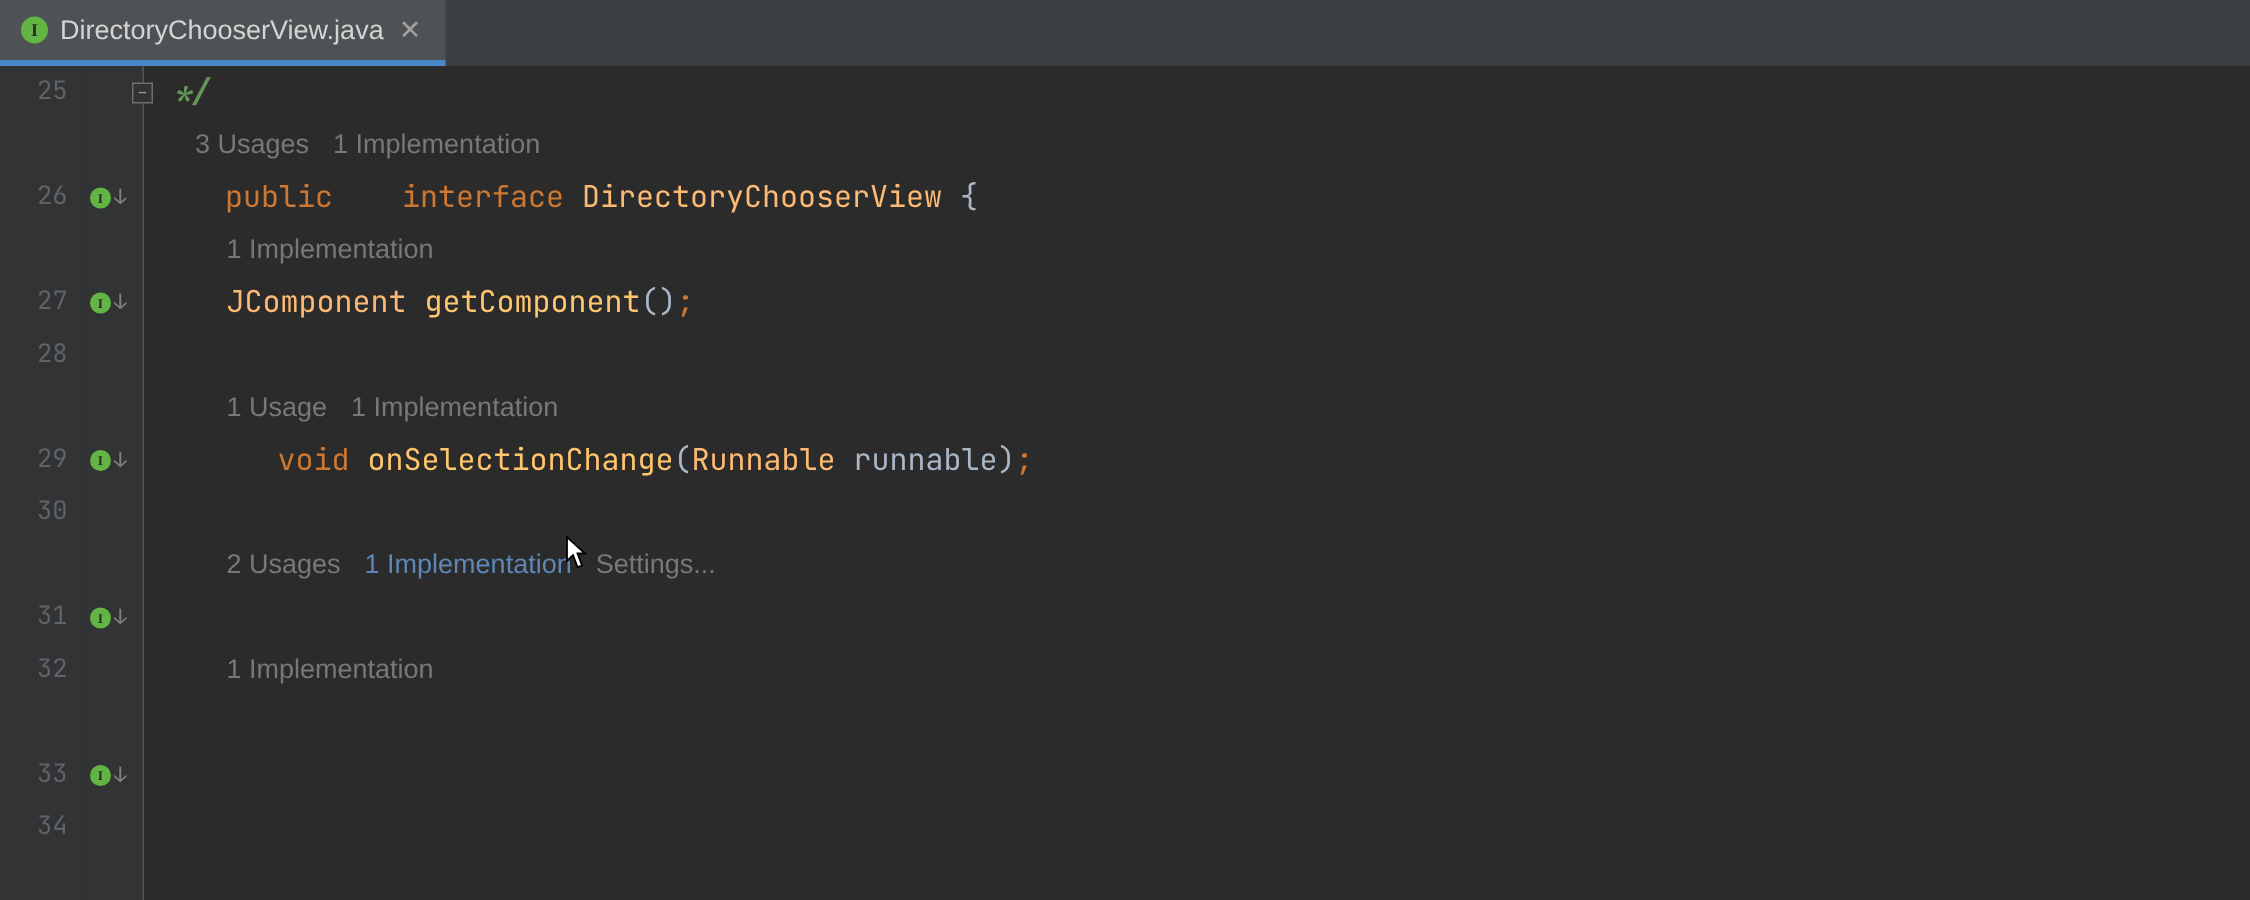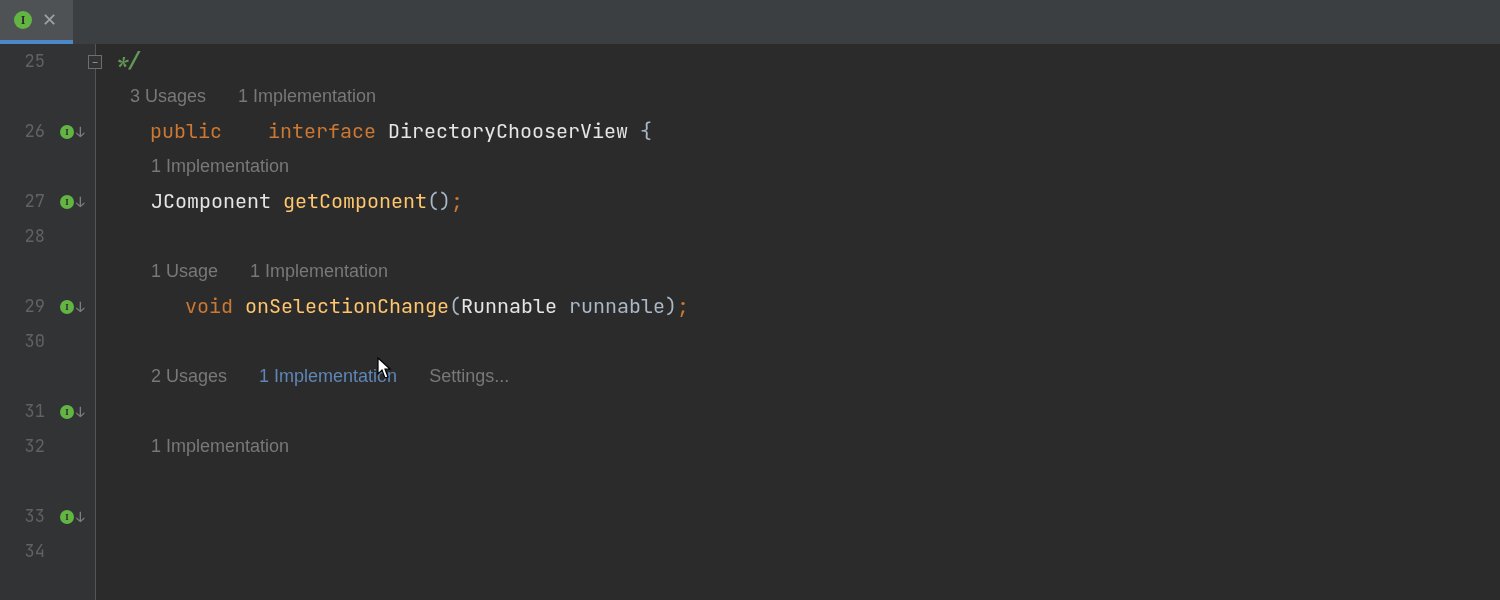--- a/index.html
+++ b/index.html
@@ -92,51 +92,52 @@
       background: #313335;
       color: #9c9c9c;
       font-size: 11px; line-height: 12px; text-align: center;
     }
     .code {
       flex: 1;
       padding-left: 20px;
       line-height: 35px;
     }
     .code .row { height: 35px; white-space: pre; }
-    .hint-row .row-content { height: 35px; display: flex; align-items: center; gap: 32px; padding-left: 35px;}
+    .hint-row .row-content { height: 35px; display: flex; align-items: center; gap: 16px; padding-left: 35px;}
     .hint-row.first .row-content { padding-left: 14px; }
     .hint {
       color: #787878; font-size: 18px;
       font-family: -apple-system, BlinkMacSystemFont, "Segoe UI", sans-serif;
       cursor: pointer;
     }
     .hint.link { color: #5e86b6; }
     .hint.settings { color: #787878; }
     
     .c-cmt { color: #629755; font-style: italic; font-weight: bold;}
     .c-kw  { color: #cc7832; margin-left: 34px; }
-    .c-typ { color: #e5e5e5; }
+    .c-typ { color: #fdba74; }
     .c-mth { color: #ffc66d; }
     .c-par { color: #a9b7c6; }
     .c-pun { color: #cc7832; }
     .c-pn  { color: #a9b7c6; }
     .indent { display:inline-block; width: 35px; }
     .cursor-hand {
       position: absolute;
       left: 372px; top: 356px;
       font-size: 20px;
       pointer-events: none;
     }
   </style>
 </head>
 <body>
 
 <div class="tab-bar">
   <div class="tab">
     <div class="tab-icon-i">I</div>
+    <div class="tab-title">DirectoryChooserView.java</div>
     <div class="tab-close">✕</div>
   </div>
 </div>
 
 <div class="editor">
   <div class="gutter" id="gutter">
       <div class="gln">25</div>
       <div class="gln"></div>
       <div class="gln">26</div>
       <div class="gln"></div>

